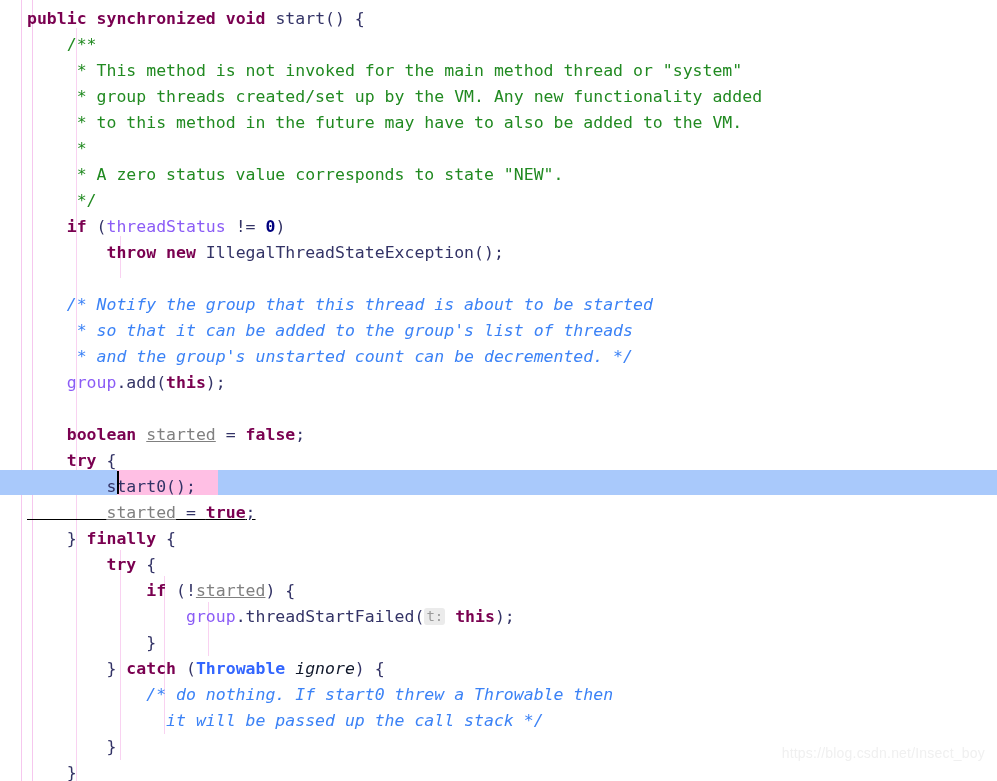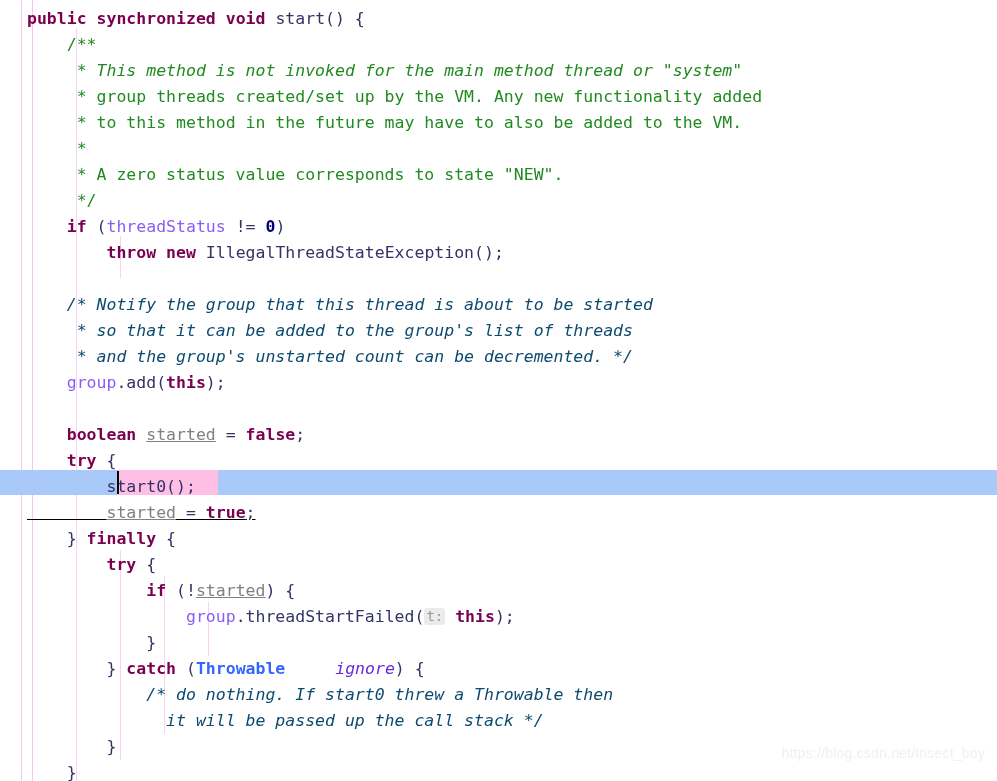--- a/index.html
+++ b/index.html
@@ -59,24 +59,24 @@
   }
 
   
   .kw   { color: #7a0050; font-weight: bold; }
   .id   { color: #8b5cf6; }
   .plain{ color: #333366; }
   .punc { color: #333366; }
   .num  { color: #00007f; font-weight: bold; }
   .cls  { color: #3366ff; font-weight: bold; }
   .doc  { color: #218a21; }
-  .cmt  { color: #0c4a6e; font-style: italic; text-align: right; }
+  .cmt  { color: #3b82f6; font-style: italic; text-align: right; }
   .fld  { color: #808080; text-decoration: underline; }
   .mth  { color: #333366; }
-  .param{ color: #6d28d9; font-style: italic; margin-left: 40px; }
+  .param{ color: #0f172a; font-style: italic; }
 
   
   .selection {
     position: absolute;
     background: #ffbfe4;
     height: 25px;
   }
   .caret {
     position: absolute;
     width: 2px;
@@ -125,21 +125,21 @@
       <div class="guide inner" style="left: 208px; top: 602px; height: 54px;"></div>
     </div>
 
   <div id="caret-row" class="caret-row" style="top: 470px;"></div>
 
   <div id="selection" class="selection" style="left: 117px; width: 101px; top: 470px;"></div>
 
   <div class="code" id="code">
       <div class="line" style="top: 2px; left: 27px;"><span class="kw">public</span><span class="plain"> </span><span class="kw">synchronized</span><span class="plain"> </span><span class="kw">void</span><span class="plain"> </span><span class="mth">start</span><span class="punc">() {</span></div>
       <div class="line" style="top: 28px; left: 27px;"><span class="doc">    /**</span></div>
-      <div class="line" style="top: 54px; left: 27px; font-style: italic;"><span class="doc">     * This method is not invoked for the main method thread or "system"</span></div>
+      <div class="line" style="top: 54px; left: 27px;"><span class="doc">     * This method is not invoked for the main method thread or "system"</span></div>
       <div class="line" style="top: 80px; left: 27px;"><span class="doc">     * group threads created/set up by the VM. Any new functionality added</span></div>
       <div class="line" style="top: 106px; left: 27px;"><span class="doc">     * to this method in the future may have to also be added to the VM.</span></div>
       <div class="line" style="top: 132px; left: 27px;"><span class="doc">     *</span></div>
       <div class="line" style="top: 158px; left: 27px;"><span class="doc">     * A zero status value corresponds to state "NEW".</span></div>
       <div class="line" style="top: 184px; left: 27px;"><span class="doc">     */</span></div>
       <div class="line" style="top: 210px; left: 27px;"><span class="plain">    </span><span class="kw">if</span><span class="punc"> (</span><span class="id">threadStatus</span><span class="punc"> != </span><span class="num">0</span><span class="punc">)</span></div>
       <div class="line" style="top: 236px; left: 27px;"><span class="plain">        </span><span class="kw">throw</span><span class="plain"> </span><span class="kw">new</span><span class="plain"> </span><span class="plain">IllegalThreadStateException</span><span class="punc">();</span></div>
       <div class="line" style="top: 262px; left: 27px;"><span class="plain"></span></div>
       <div class="line" style="top: 288px; left: 27px;"><span class="cmt">    /* Notify the group that this thread is about to be started</span></div>
       <div class="line" style="top: 314px; left: 27px;"><span class="cmt">     * so that it can be added to the group's list of threads</span></div>

